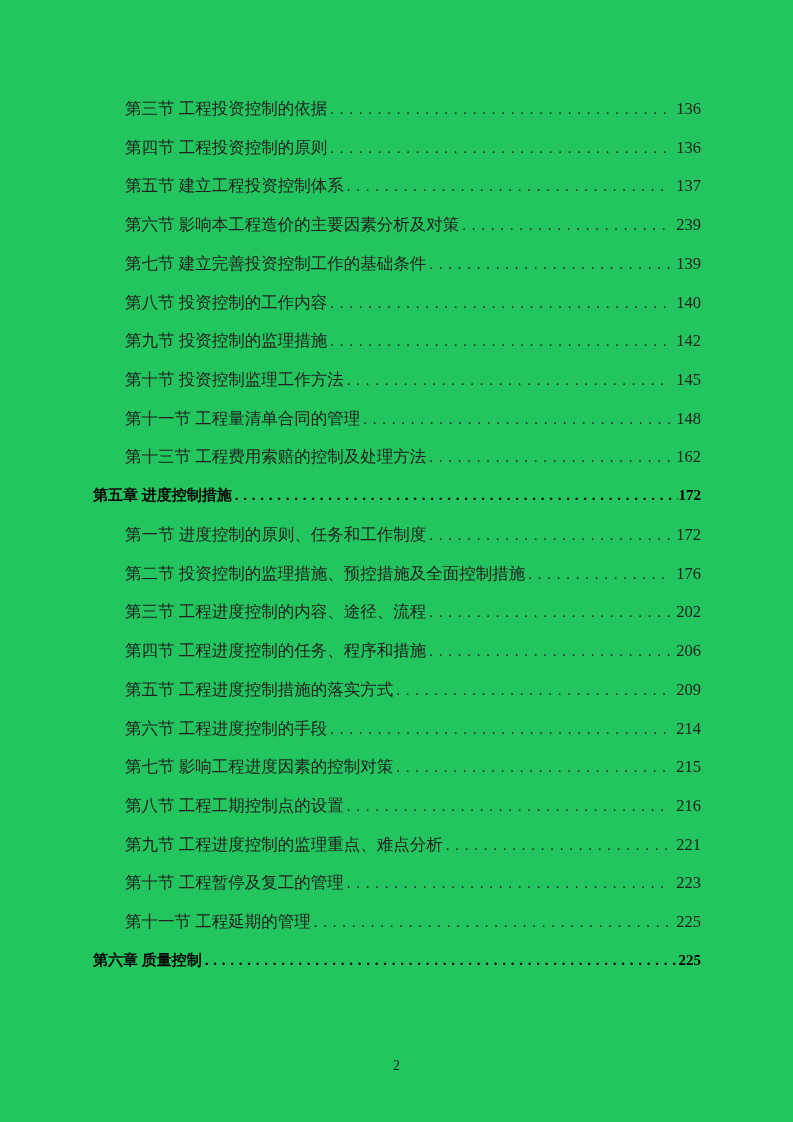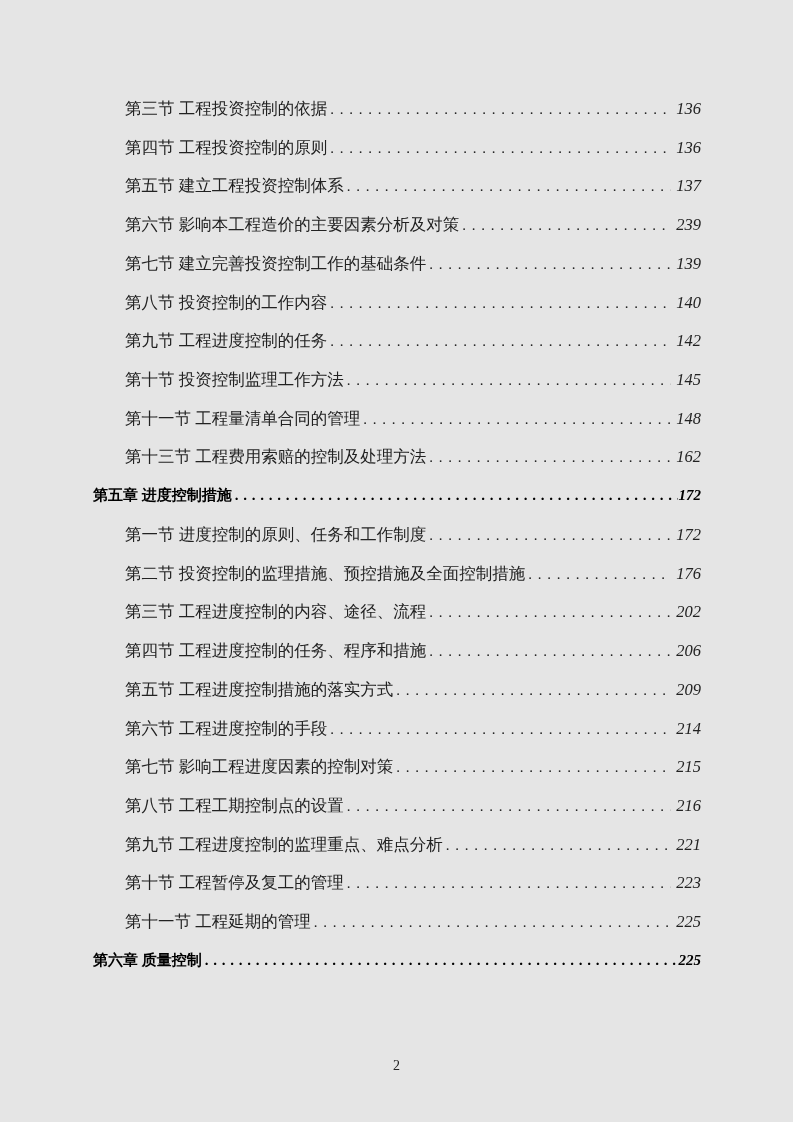--- a/index.html
+++ b/index.html
@@ -8,21 +8,21 @@
     height: 1122px;
     background: #ffffff;
     font-family: "Liberation Serif", "DejaVu Serif", serif;
     color: #1c1c1c;
     overflow: hidden;
   }
   .doc-page {
     position: relative;
     width: 793px;
     height: 1122px;
-    background: #e5e5e5;
+    background: #22c55e;
   }
   .toc {
     position: absolute;
     left: 93px;
     right: 92px;
     top: 99px;
   }
   .toc-row {
     display: flex;
     align-items: baseline;
@@ -52,21 +52,20 @@
   .leader::after {
     content: ". . . . . . . . . . . . . . . . . . . . . . . . . . . . . . . . . . . . . . . . . . . . . . . . . . . . . . . . . . . . . . . . . . . . . . . . . . . . . . . . . . . . . . . . . . . . . . . . . . . .";
     letter-spacing: 1px;
     font-size: 15px;
   }
   .toc-row.chapter .leader { margin: 0 1px 0 3px; }
   .toc-row.chapter .leader::after { letter-spacing: 0.5px; }
   .toc-page-num {
     flex: 0 0 auto;
     text-align: left;
-    font-style: italic;
   }
   .footer-page-num {
     position: absolute;
     top: 1058px;
     left: 0;
     width: 100%;
     text-align: center;
     font-size: 14px;
     color: #222222;
   }
@@ -107,21 +106,21 @@
       <span class="toc-page-num">139</span>
     </div>
 
     <div class="toc-row section">
       <span class="toc-title">第八节 投资控制的工作内容</span>
       <span class="leader"></span>
       <span class="toc-page-num">140</span>
     </div>
 
     <div class="toc-row section">
-      <span class="toc-title">第九节 工程进度控制的任务</span>
+      <span class="toc-title">第九节 投资控制的监理措施</span>
       <span class="leader"></span>
       <span class="toc-page-num">142</span>
     </div>
 
     <div class="toc-row section">
       <span class="toc-title">第十节 投资控制监理工作方法</span>
       <span class="leader"></span>
       <span class="toc-page-num">145</span>
     </div>
 

